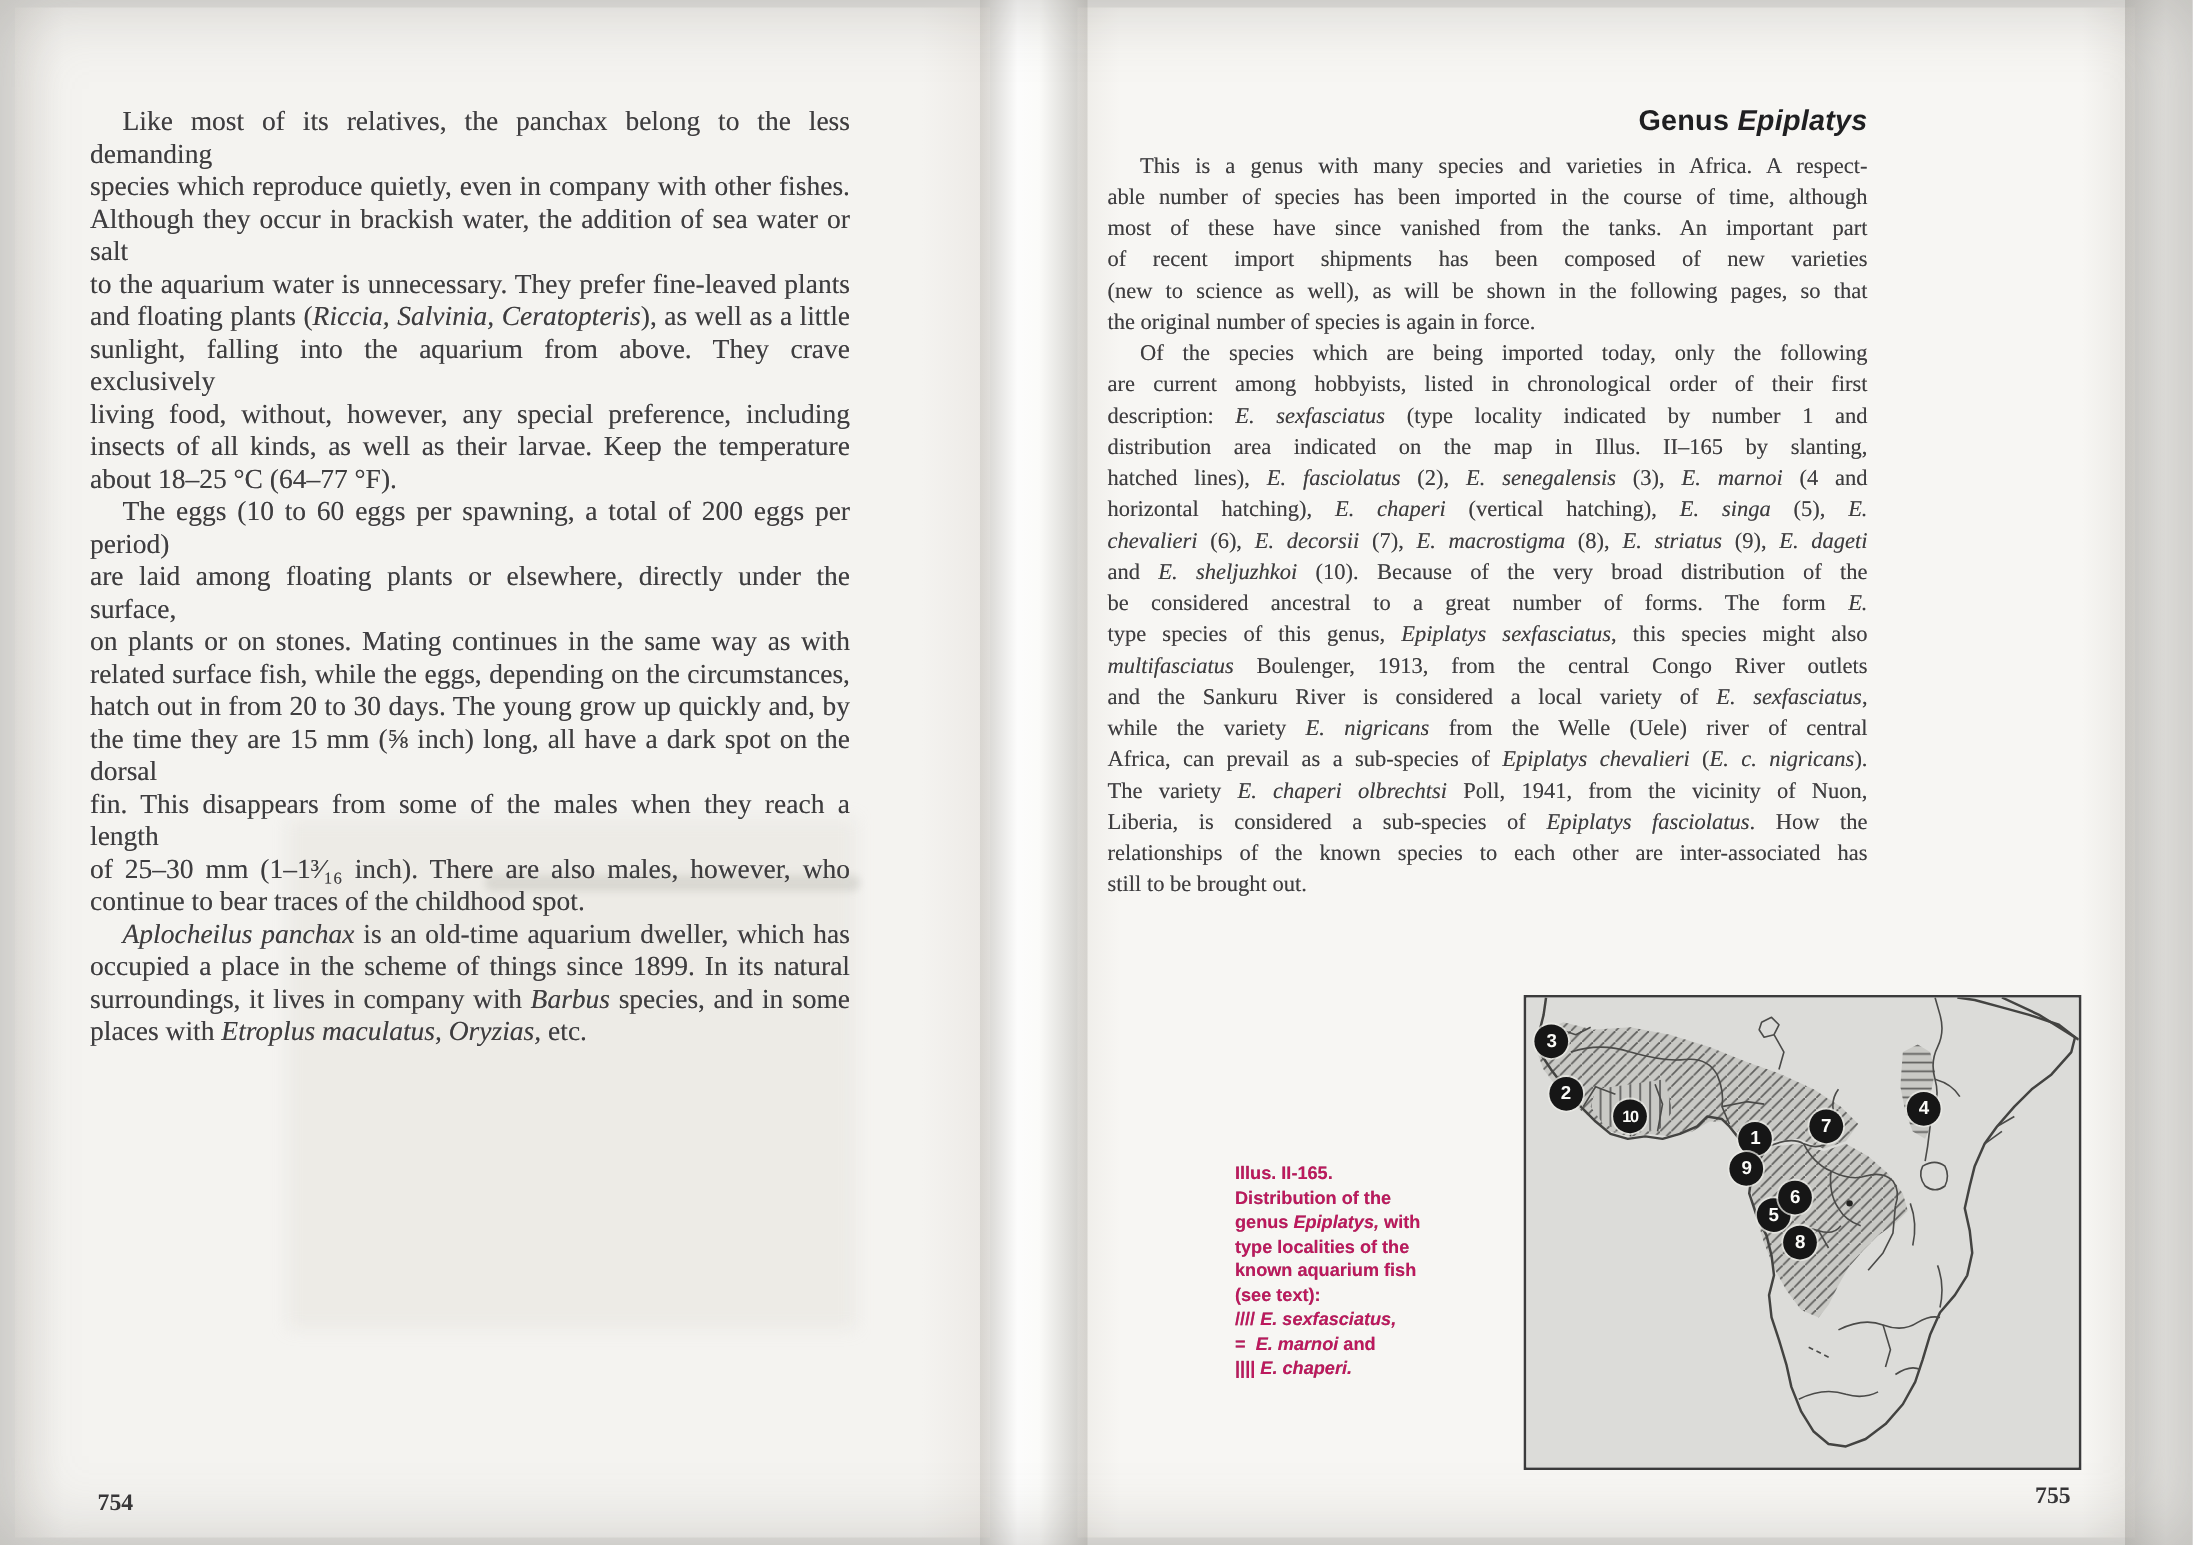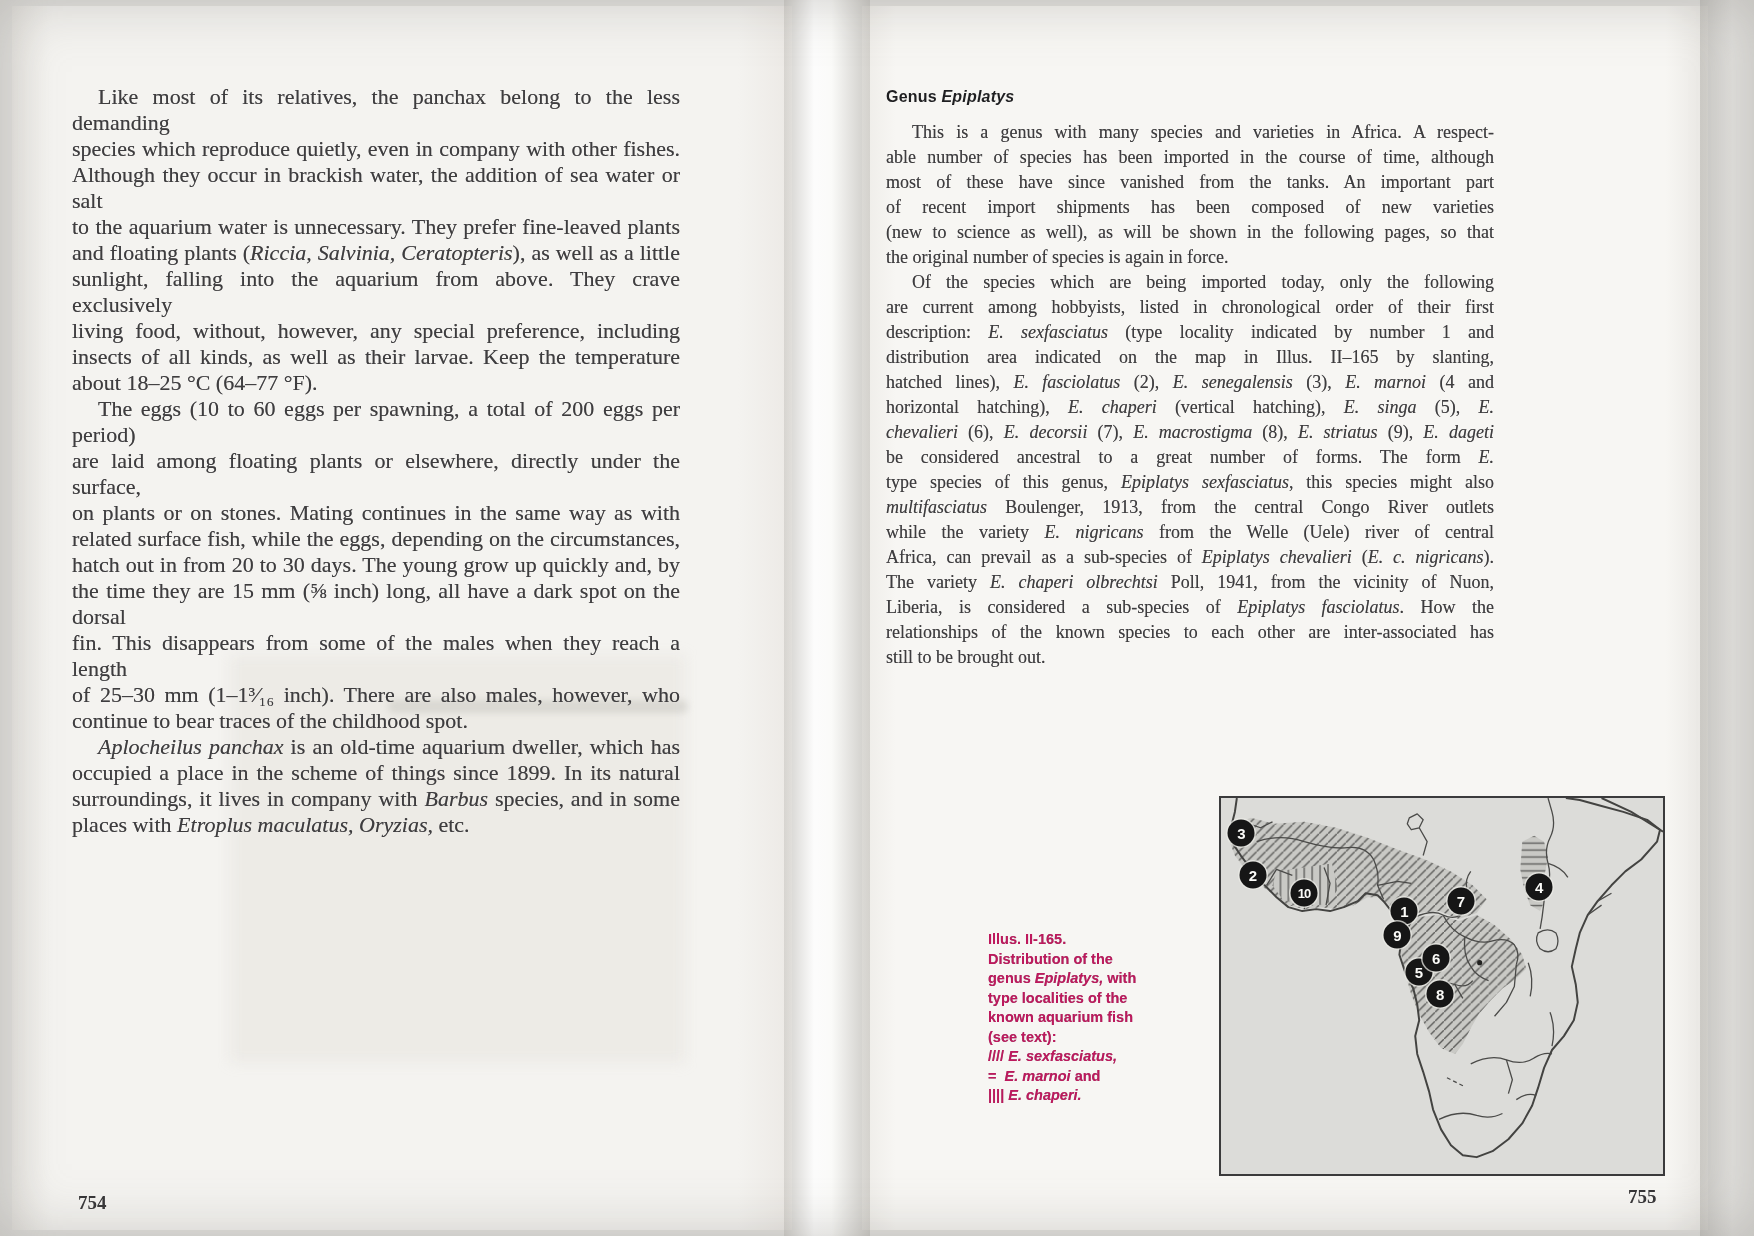--- a/index.html
+++ b/index.html
@@ -19,22 +19,22 @@
          background:linear-gradient(90deg,rgba(130,128,122,.30),rgba(227,226,223,0) 60%);}
 
   
   .textblock{position:absolute;width:608px;color:#3e3d3f;}
   .tb-left{left:72px;top:84px;font-size:22px;line-height:26px;}
   .tb-right{left:886px;top:84px;font-size:18px;line-height:25px;}
   .jline{text-align:justify;text-align-last:justify;white-space:normal;
          text-shadow:0 0 .4px rgba(62,61,63,.55);}
   .jline.last{text-align-last:left;}
   .jline.indent{text-indent:26px;}
-  .heading{font-family:"Liberation Sans",sans-serif;font-weight:bold;font-size:16px;
-         color:#1f1f21;text-align:left;margin-bottom:8px;letter-spacing:.2px;height:28px;}
+  .heading{font-family:"Liberation Sans",sans-serif;font-weight:bold;font-size:23px;
+         color:#1f1f21;text-align:right;margin-bottom:8px;letter-spacing:.2px;height:28px;}
   .heading .it{font-style:italic;}
 
   
   .caption{position:absolute;left:988px;top:930px;width:190px;
          font-family:"Liberation Sans",sans-serif;font-weight:bold;
          font-size:14.5px;line-height:19.5px;color:#be185d;}
   .cap-line{white-space:nowrap;text-shadow:0 0 .4px rgba(45,45,47,.5);}
   .cap-line i{font-style:italic;}
 
   
@@ -115,23 +115,25 @@
           <div class="jline last">the original number of species is again in force.</div>
         </div>
         <div>
           <div class="jline indent">Of the species which are being imported today, only the following</div>
           <div class="jline">are current among hobbyists, listed in chronological order of their first</div>
           <div class="jline">description: <i>E. sexfasciatus</i> (type locality indicated by number 1 and</div>
           <div class="jline">distribution area indicated on the map in Illus. II–165 by slanting,</div>
           <div class="jline">hatched lines), <i>E. fasciolatus</i> (2), <i>E. senegalensis</i> (3), <i>E. marnoi</i> (4 and</div>
           <div class="jline">horizontal hatching), <i>E. chaperi</i> (vertical hatching), <i>E. singa</i> (5), <i>E.</i></div>
           <div class="jline"><i>chevalieri</i> (6), <i>E. decorsii</i> (7), <i>E. macrostigma</i> (8), <i>E. striatus</i> (9), <i>E. dageti</i></div>
+          <div class="jline">and <i>E. sheljuzhkoi</i> (10). Because of the very broad distribution of the</div>
           <div class="jline">be considered ancestral to a great number of forms. The form <i>E.</i></div>
           <div class="jline">type species of this genus, <i>Epiplatys sexfasciatus</i>, this species might also</div>
           <div class="jline"><i>multifasciatus</i> Boulenger, 1913, from the central Congo River outlets</div>
+          <div class="jline">and the Sankuru River is considered a local variety of <i>E. sexfasciatus</i>,</div>
           <div class="jline">while the variety <i>E. nigricans</i> from the Welle (Uele) river of central</div>
           <div class="jline">Africa, can prevail as a sub-species of <i>Epiplatys chevalieri</i> (<i>E. c. nigricans</i>).</div>
           <div class="jline">The variety <i>E. chaperi olbrechtsi</i> Poll, 1941, from the vicinity of Nuon,</div>
           <div class="jline">Liberia, is considered a sub-species of <i>Epiplatys fasciolatus</i>. How the</div>
           <div class="jline">relationships of the known species to each other are inter-associated has</div>
           <div class="jline last">still to be brought out.</div>
         </div>
       </div>
   </div>
 

